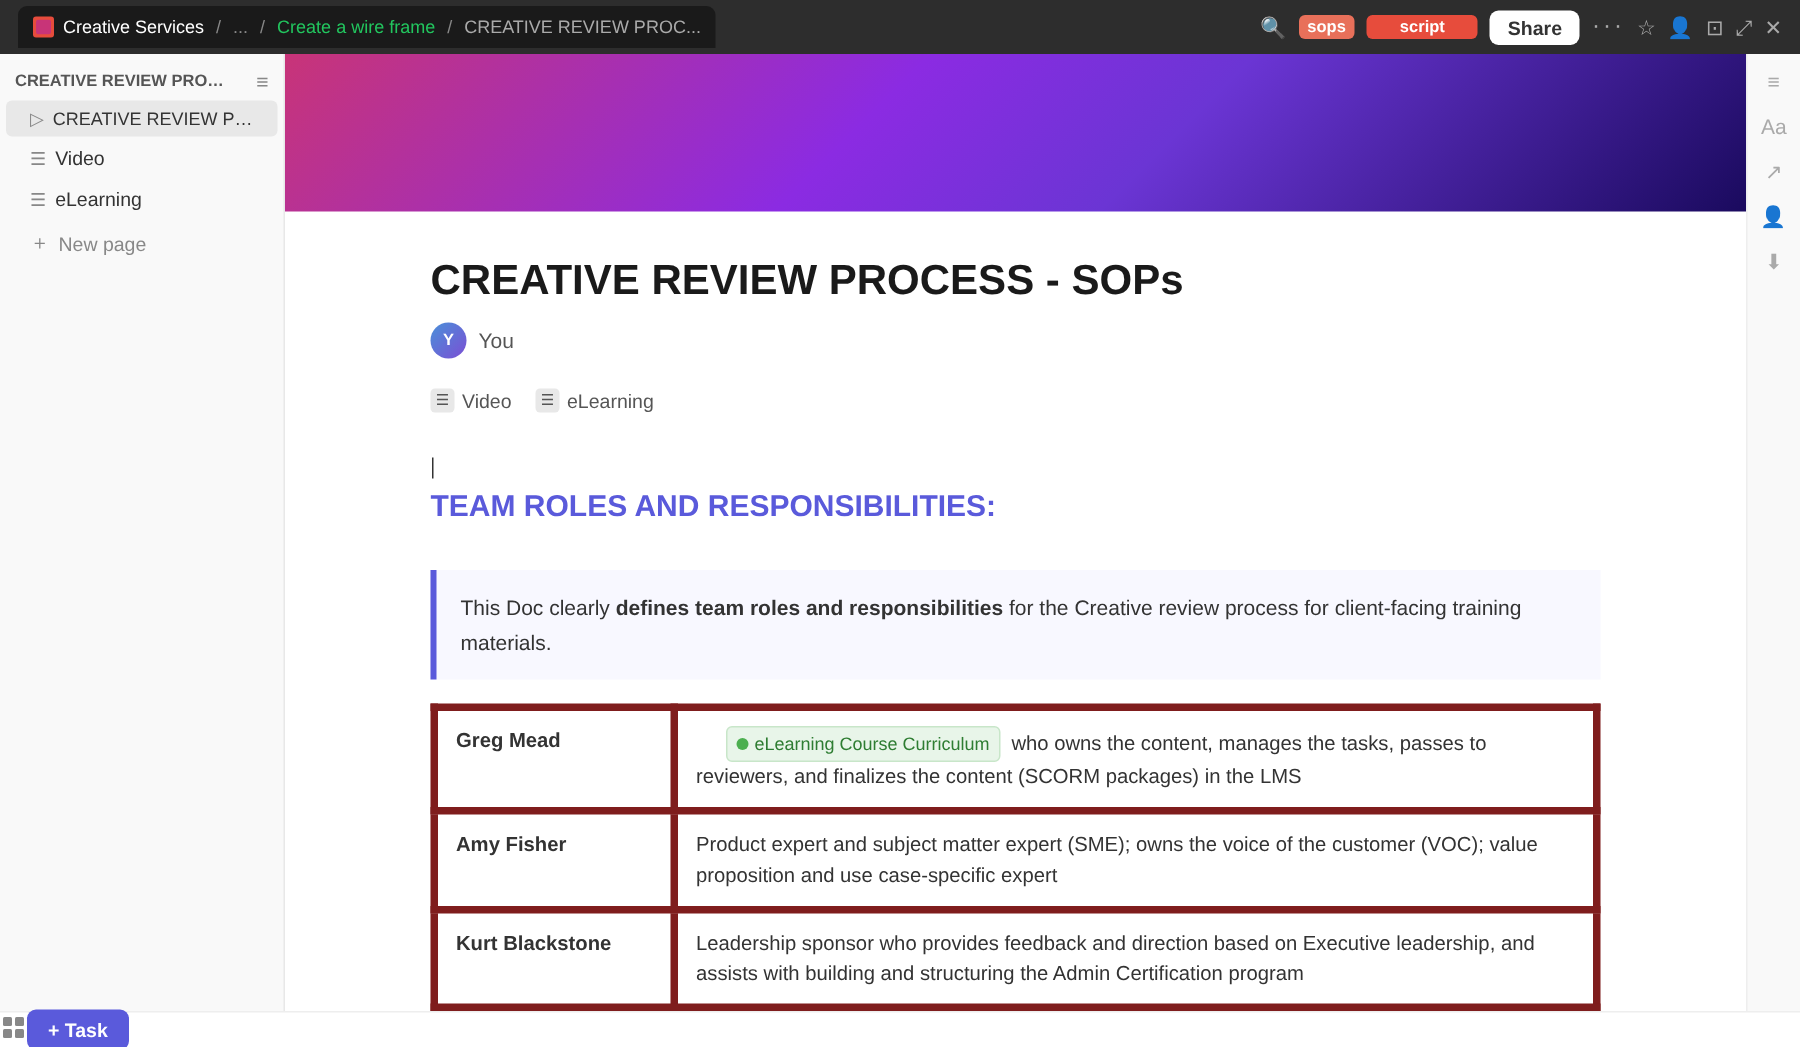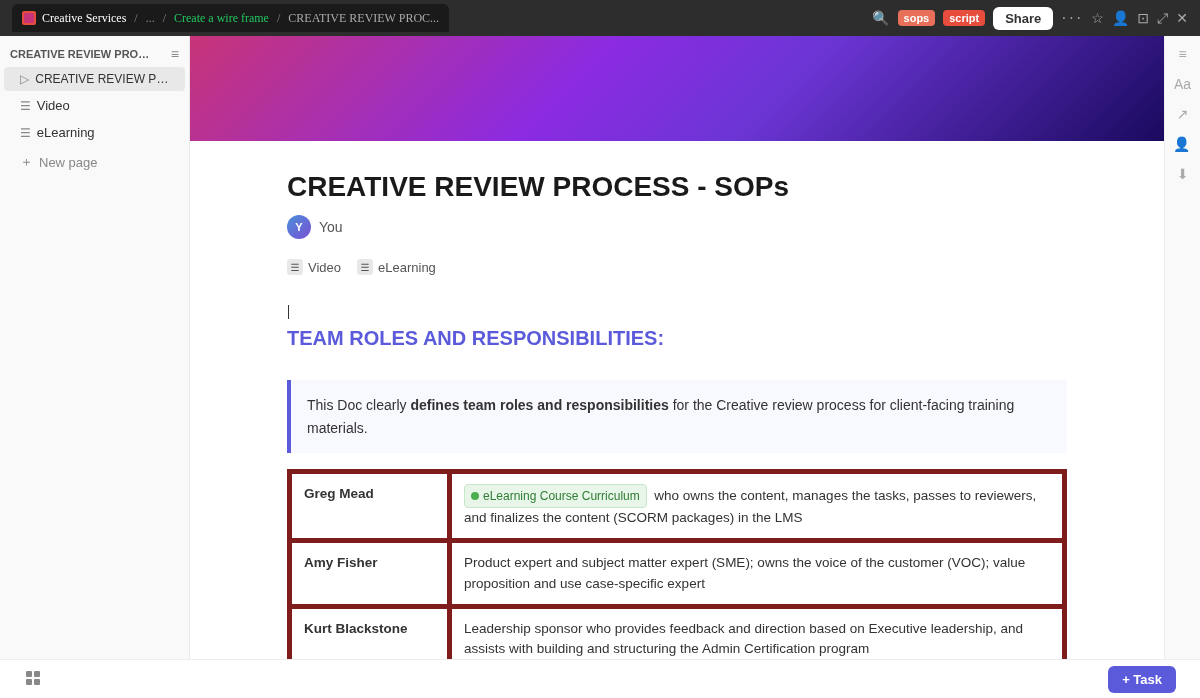--- a/index.html
+++ b/index.html
@@ -18,21 +18,20 @@
     .browser-tab {
       display: flex;
       align-items: center;
       gap: 6px;
       background: #1a1a1a;
       border-radius: 6px 6px 0 0;
       padding: 0 10px;
       height: 28px;
       color: #fff;
       font-size: 12px;
-      font-family: Liberation Serif, serif;
     }
     .browser-tab .tab-icon {
       width: 14px;
       height: 14px;
       background: #e74c3c;
       border-radius: 2px;
       display: flex; align-items: center; justify-content: center;
     }
     .browser-bar-right {
       margin-left: auto;
@@ -47,21 +46,21 @@
       font-weight: 600;
       border-radius: 4px;
       padding: 2px 6px;
     }
     .badge-script {
       background: #e74c3c;
       color: #fff;
       font-size: 11px;
       font-weight: 600;
       border-radius: 4px;
-      padding: 2px 6px;
+      padding: 2px 22px;
     }
     .btn-share {
       background: #fff;
       color: #333;
       border: none;
       border-radius: 6px;
       padding: 4px 12px;
       font-size: 13px;
       font-weight: 600;
       cursor: pointer;
@@ -257,20 +256,21 @@
       display: inline-flex;
       align-items: center;
       gap: 4px;
       background: #e8f5e9;
       border: 1px solid #c8e6c9;
       border-radius: 4px;
       padding: 2px 6px;
       font-size: 12px;
       color: #2e7d32;
       font-weight: 500;
+      margin-left: 20px;
     }
     .elearning-badge .green-dot {
       width: 8px;
       height: 8px;
       background: #4caf50;
       border-radius: 50%;
     }
 
     
     .right-panel {
@@ -285,27 +285,27 @@
       flex-shrink: 0;
     }
     .right-icon {
       color: #aaa;
       font-size: 14px;
       cursor: pointer;
     }
 
     
     .bottom-bar {
-      height: 39px;
+      height: 24px;
       background: #fff;
       border-top: 1px solid #eee;
       display: flex;
       align-items: center;
-      padding: 0 24px;
-      justify-content: space-between;
+      padding: 0 0;
+      justify-content: flex-start;
       flex-shrink: 0;
     }
     .bottom-left { color: #888; font-size: 13px; }
     .btn-task {
       background: #5a5adb;
       color: #fff;
       border: none;
       border-radius: 6px;
       padding: 6px 14px;
       font-size: 13px;

